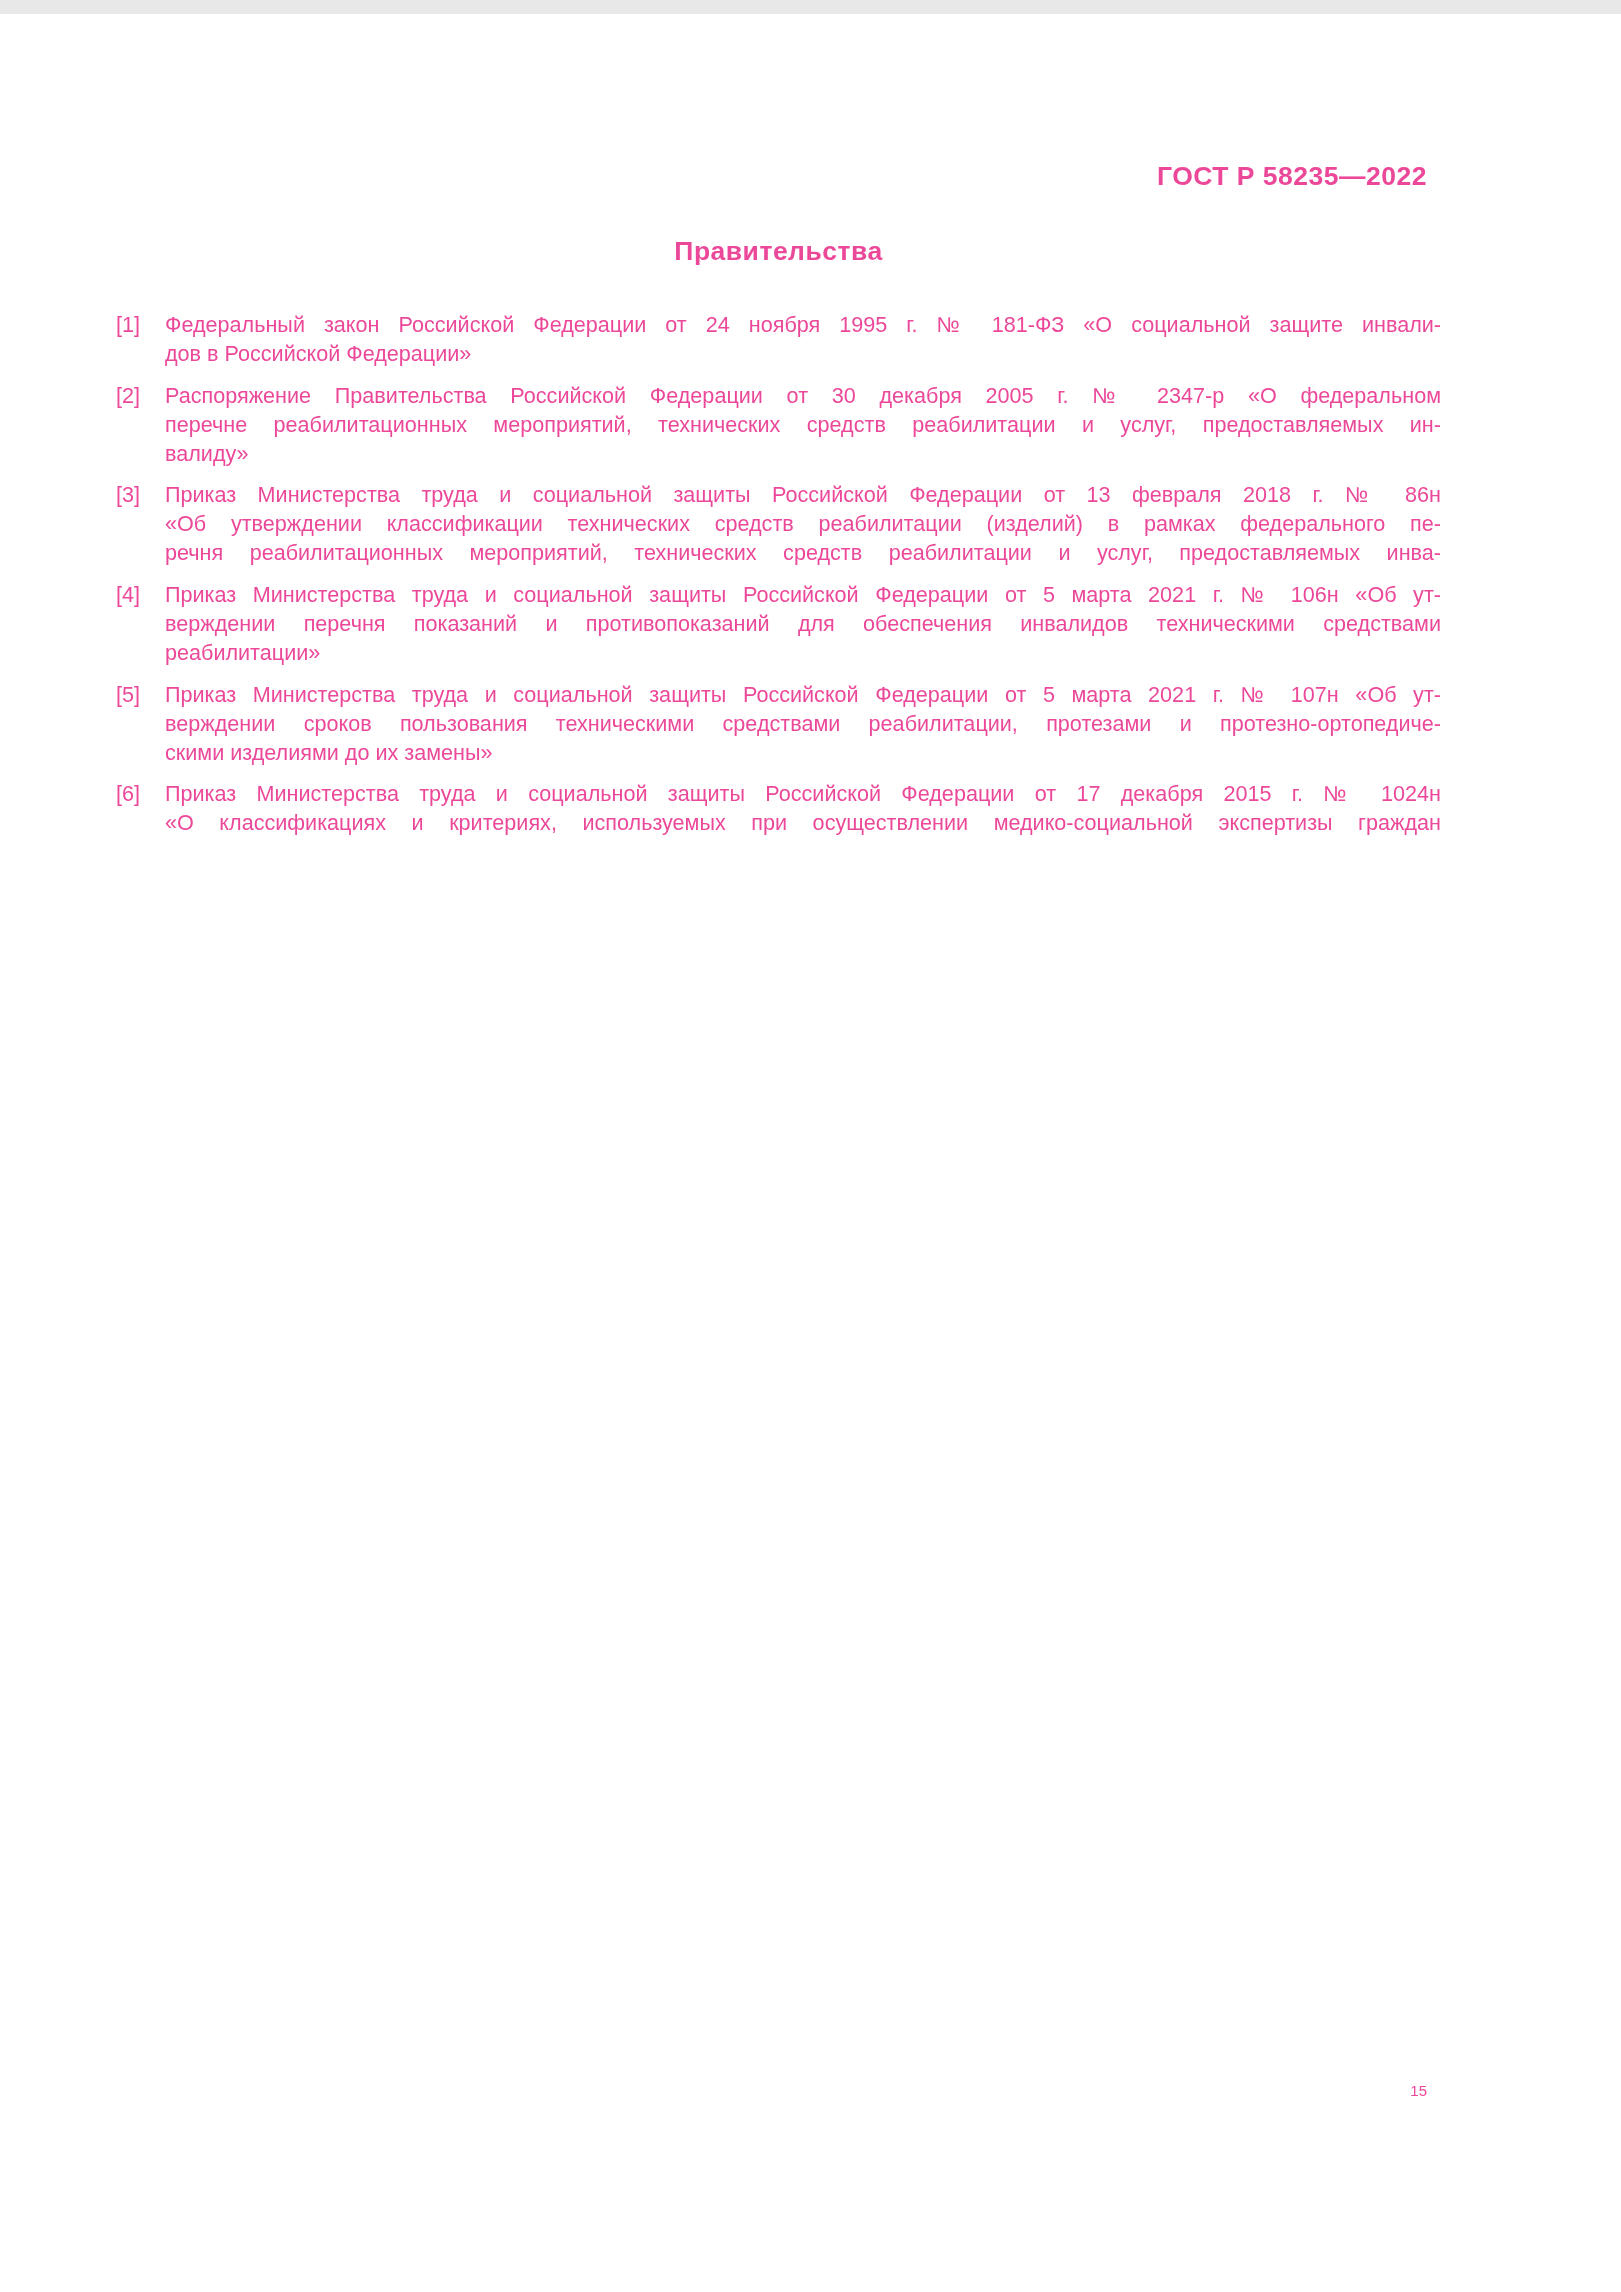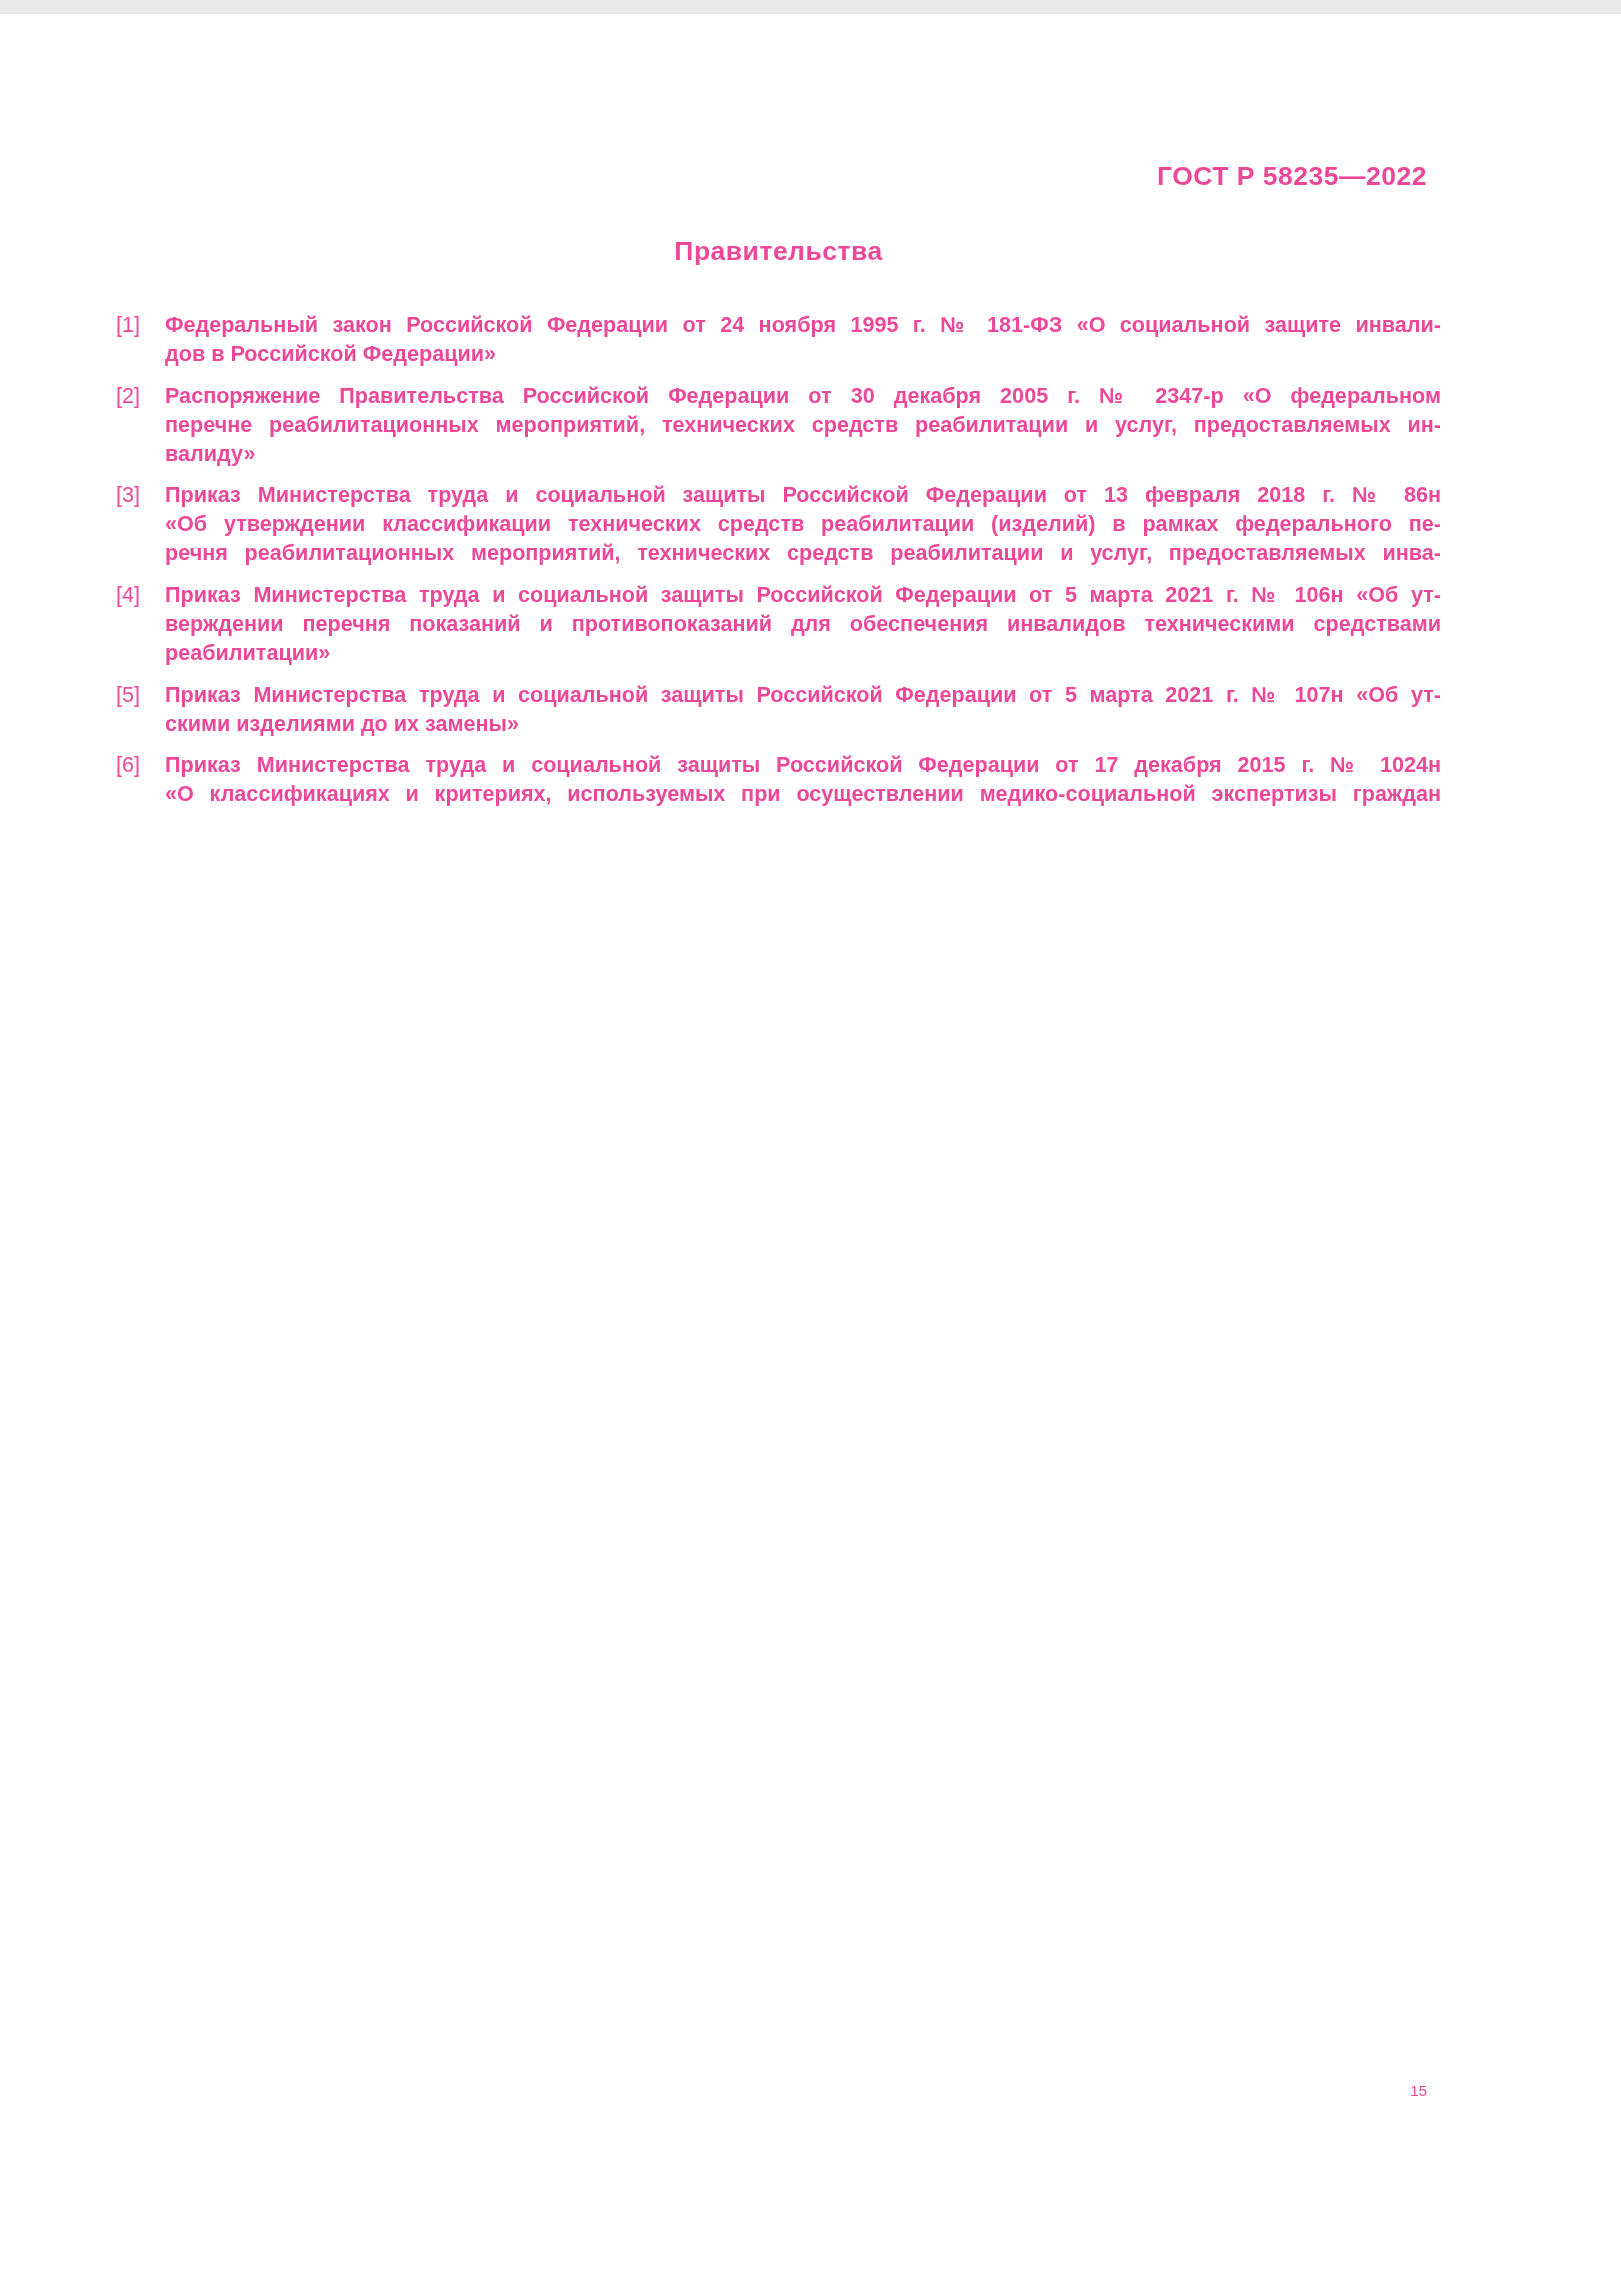--- a/index.html
+++ b/index.html
@@ -51,21 +51,20 @@
   }
   .bib-label {
     position: absolute;
     left: 0;
     top: 0;
     line-height: 29px;
   }
   .bib-line {
     text-align: justify;
     text-align-last: justify;
-    font-weight: bold;
   }
   .bib-line.last {
     text-align: justify;
     text-align-last: left;
   }
   .page-number {
     position: absolute;
     top: 2068px;
     right: 194px;
     font-size: 15px;
@@ -105,20 +104,21 @@
     <div class="bib-entry">
       <span class="bib-label">[4]</span>
       <div class="bib-line">Приказ Министерства труда и социальной защиты Российской Федерации от 5 марта 2021 г. № 106н «Об ут-</div>
       <div class="bib-line">верждении перечня показаний и противопоказаний для обеспечения инвалидов техническими средствами</div>
       <div class="bib-line last">реабилитации»</div>
     </div>
 
     <div class="bib-entry">
       <span class="bib-label">[5]</span>
       <div class="bib-line">Приказ Министерства труда и социальной защиты Российской Федерации от 5 марта 2021 г. № 107н «Об ут-</div>
+      <div class="bib-line">верждении сроков пользования техническими средствами реабилитации, протезами и протезно-ортопедиче-</div>
       <div class="bib-line last">скими изделиями до их замены»</div>
     </div>
 
     <div class="bib-entry">
       <span class="bib-label">[6]</span>
       <div class="bib-line">Приказ Министерства труда и социальной защиты Российской Федерации от 17 декабря 2015 г. № 1024н</div>
       <div class="bib-line">«О классификациях и критериях, используемых при осуществлении медико-социальной экспертизы граждан</div>
     </div>
 
   </div>

